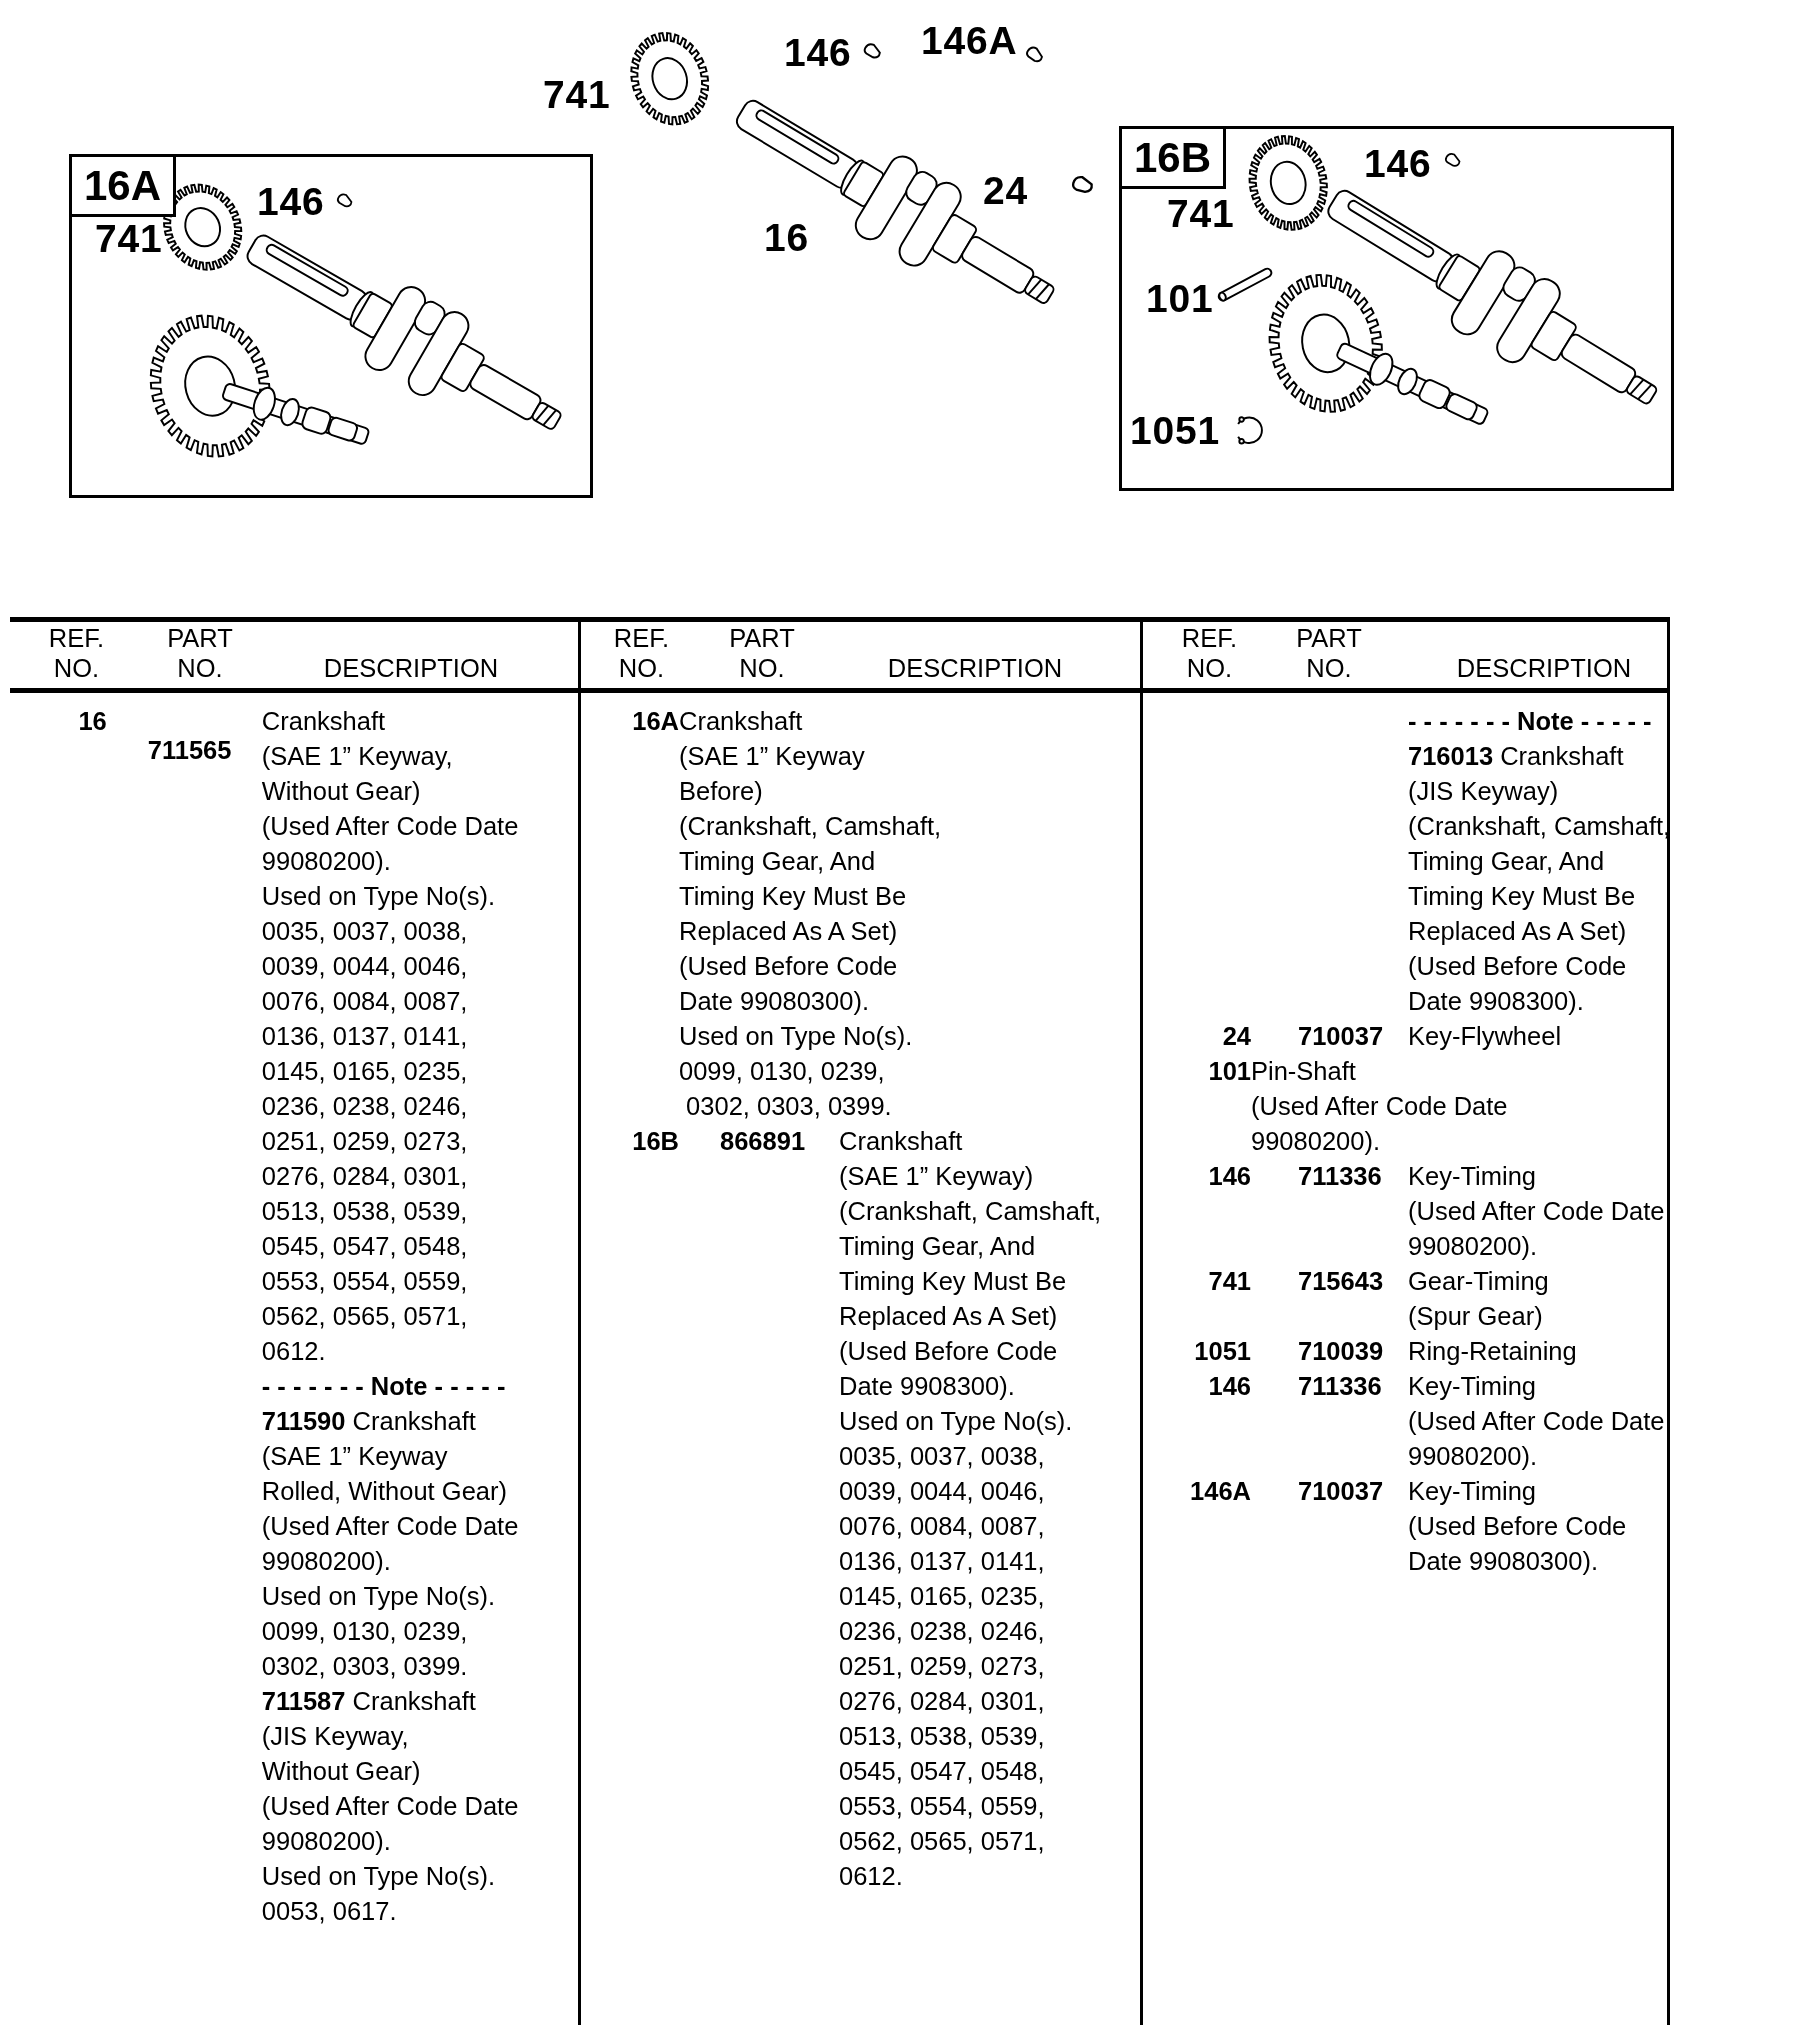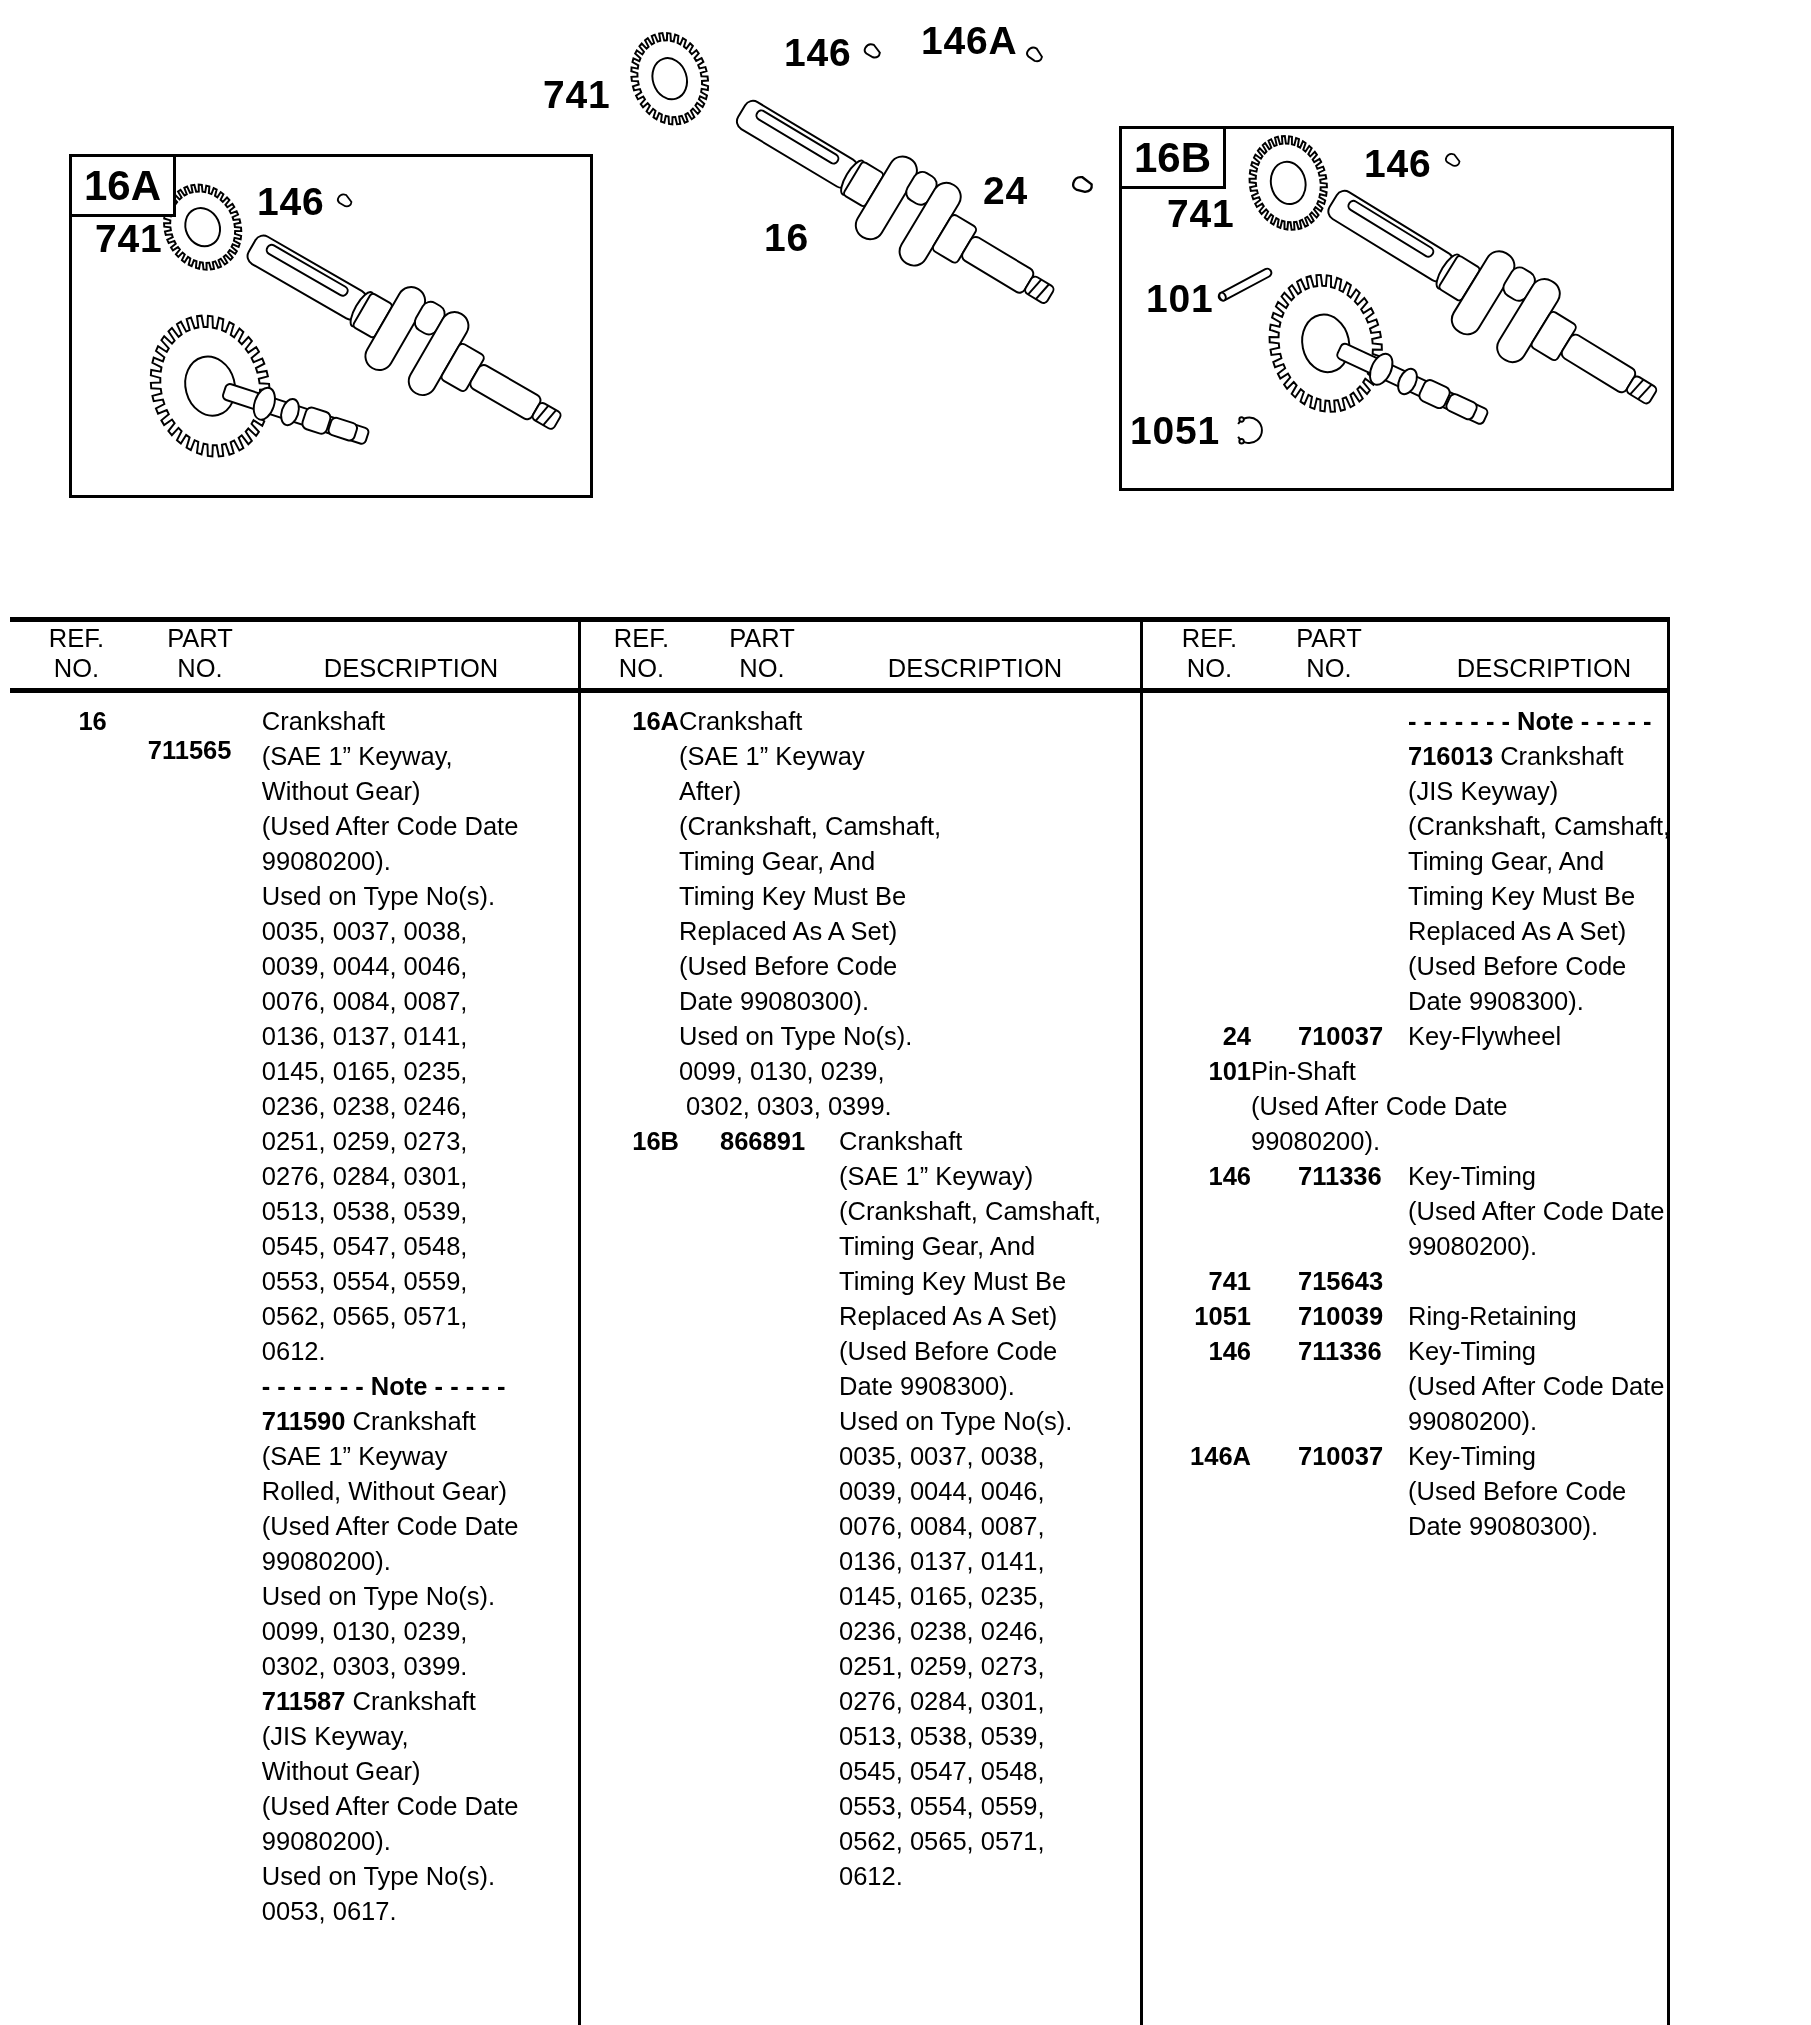--- a/index.html
+++ b/index.html
@@ -232,21 +232,21 @@
           <div class="dline"><span>0053, 0617.</span></div>
         </div>
       </div>
     </div>
   <div class="tcol" id="col1" style="left:578px;width:561px;">
       <div class="trow">
         <div class="ref">16A</div>
         <div class="desc">
           <div class="dline"><span>Crankshaft</span></div>
           <div class="dline"><span>(SAE 1” Keyway</span></div>
-          <div class="dline"><span>After)</span></div>
+          <div class="dline"><span>Before)</span></div>
           <div class="dline"><span>(Crankshaft, Camshaft,</span></div>
           <div class="dline"><span>Timing Gear, And</span></div>
           <div class="dline"><span>Timing Key Must Be</span></div>
           <div class="dline"><span>Replaced As A Set)</span></div>
           <div class="dline"><span>(Used Before Code</span></div>
           <div class="dline"><span>Date 99080300).</span></div>
           <div class="dline"><span>Used on Type No(s).</span></div>
           <div class="dline"><span>0099, 0130, 0239,</span></div>
           <div class="dline"><span> 0302, 0303, 0399.</span></div>
         </div>
@@ -316,20 +316,24 @@
         <div class="part">711336</div>
         <div class="desc">
           <div class="dline"><span>Key-Timing</span></div>
           <div class="dline"><span>(Used After Code Date</span></div>
           <div class="dline"><span>99080200).</span></div>
         </div>
       </div>
       <div class="trow">
         <div class="ref">741</div>
         <div class="part">715643</div>
+        <div class="desc">
+          <div class="dline"><span>Gear-Timing</span></div>
+          <div class="dline"><span>(Spur Gear)</span></div>
+        </div>
       </div>
       <div class="trow">
         <div class="ref">1051</div>
         <div class="part">710039</div>
         <div class="desc">
           <div class="dline"><span>Ring-Retaining</span></div>
         </div>
       </div>
       <div class="trow">
         <div class="ref">146</div>

